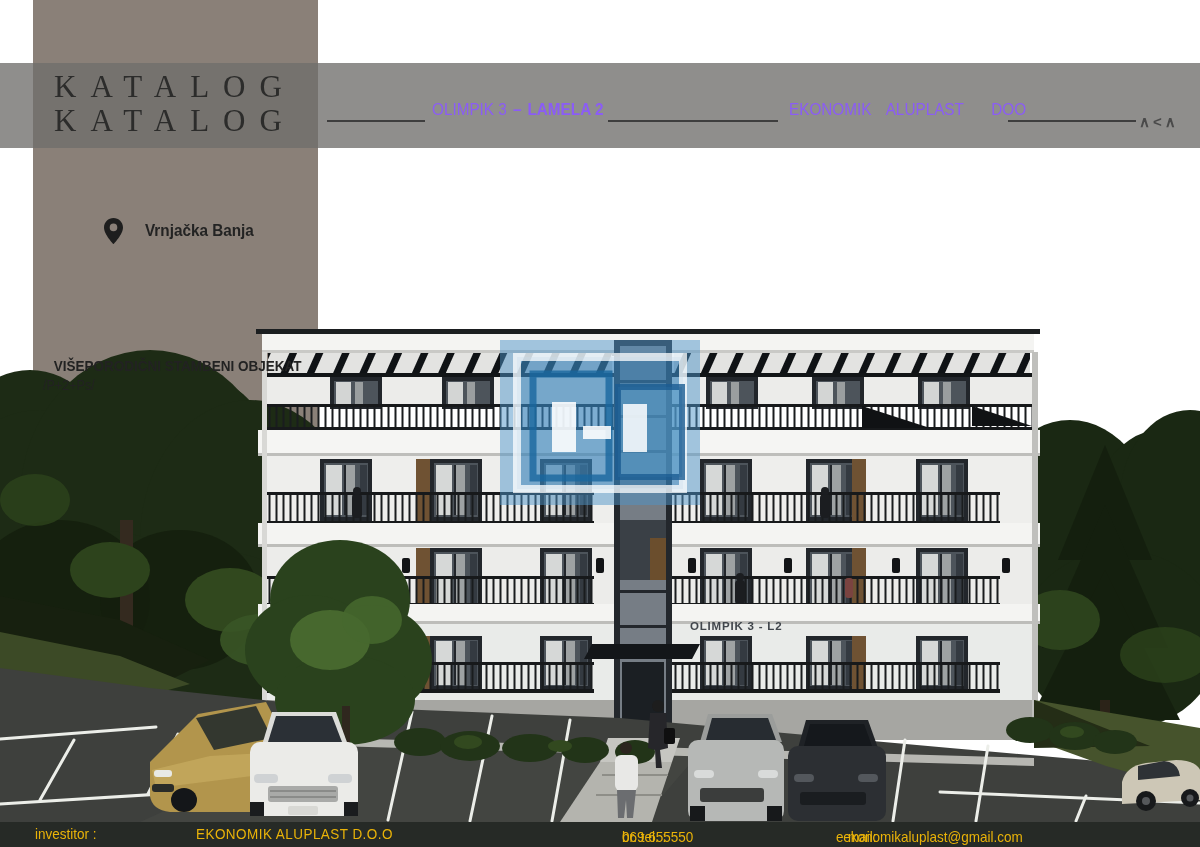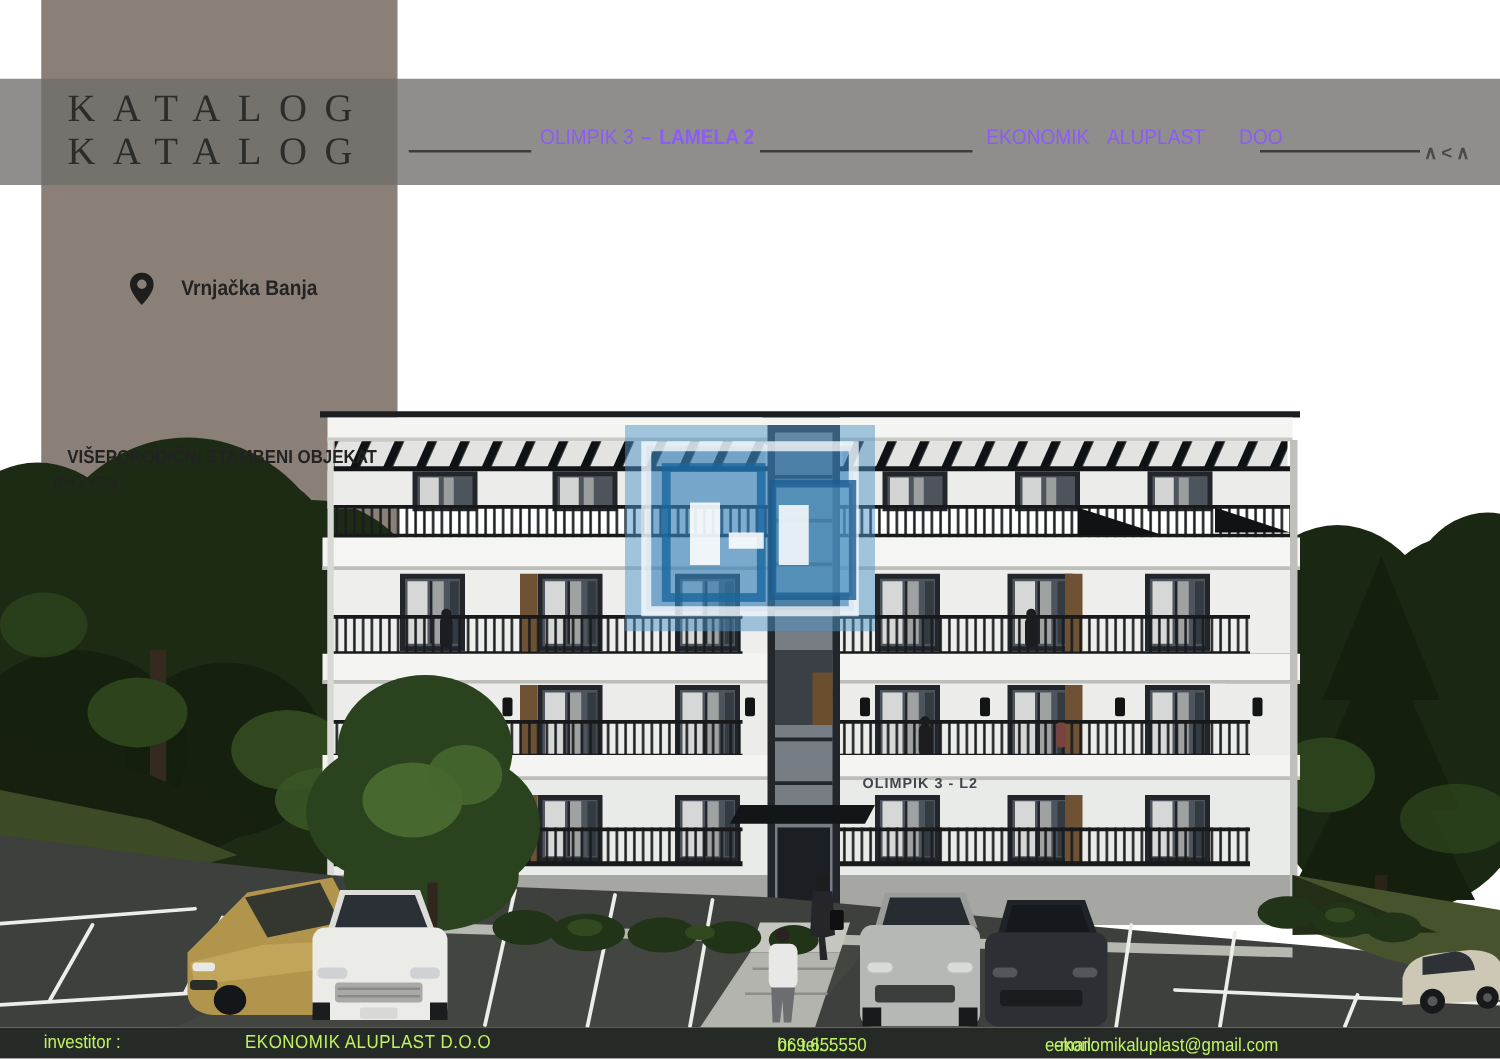--- a/index.html
+++ b/index.html
@@ -13,21 +13,21 @@
   .hline{height:2px;background:#3e3e3e;top:120px;}
   #catalog-title{left:40px;top:70px;width:262px;text-align:left;color:#2c2c2b;
         font-family:"Liberation Serif","DejaVu Serif",serif;font-size:31px;line-height:34px;
         letter-spacing:14px;text-indent:14px;}
   .hdr-txt{top:100px;font-size:17px;color:#8b5cf6;}
   #location{left:104px;top:218px;display:flex;align-items:center;gap:22px;}
   #location span{font-size:17px;font-weight:bold;color:#232323;}
   #building-info{left:40px;top:356px;width:262px;text-align:left;color:#222;}
   #building-info .l1{font-size:15px;font-weight:bold;line-height:19px;}
   #building-info .l2{font-size:14px;font-weight:500;line-height:20px;}
-  #footer-bar{left:0;top:822px;width:1200px;height:25px;background:#262a26;color:#bef264;
+  #footer-bar{left:0;top:822px;width:1200px;height:25px;background:#262a26;color:#eab308;
         font-size:15px;}
   #footer-bar span{position:absolute;top:3px;}
   #scene{left:0;top:0;width:1200px;height:847px;}
 </style>
 </head>
 <body>
 
 <div id="page">
 
   <div class="abs" id="taupe-block"></div>

